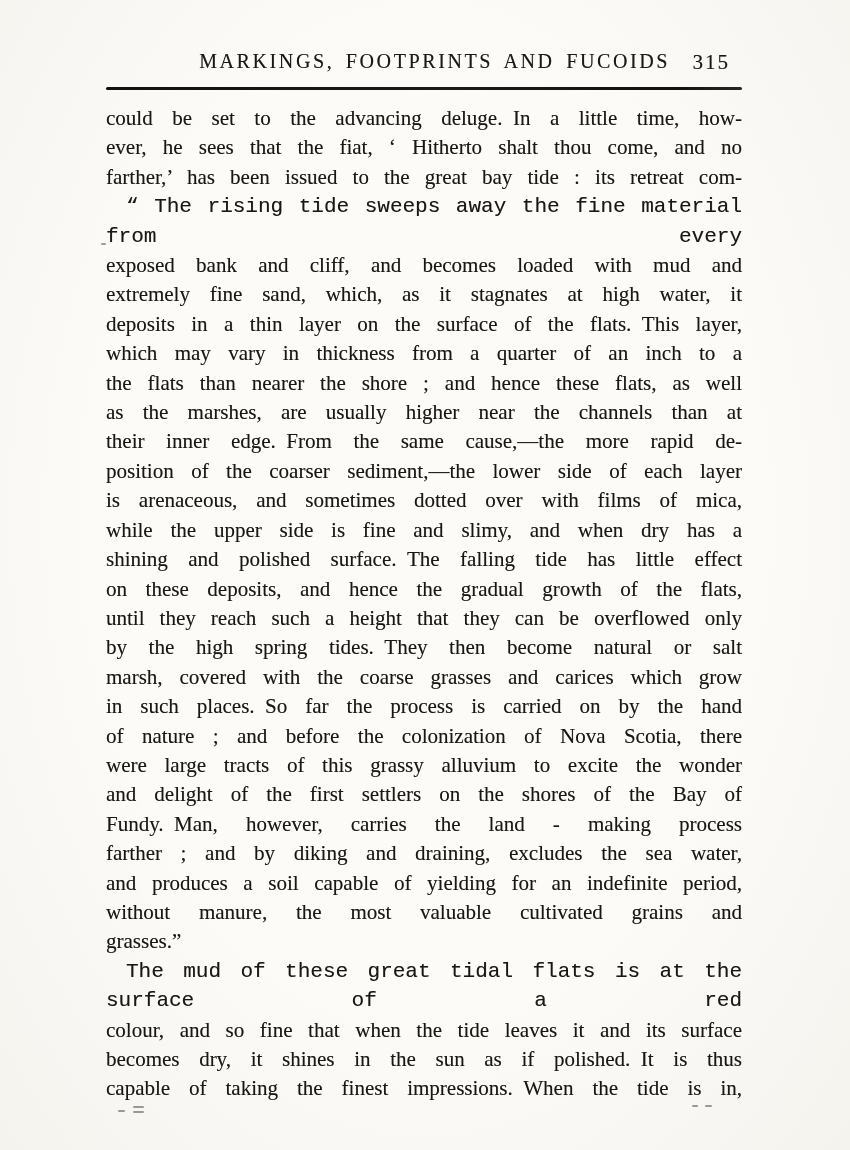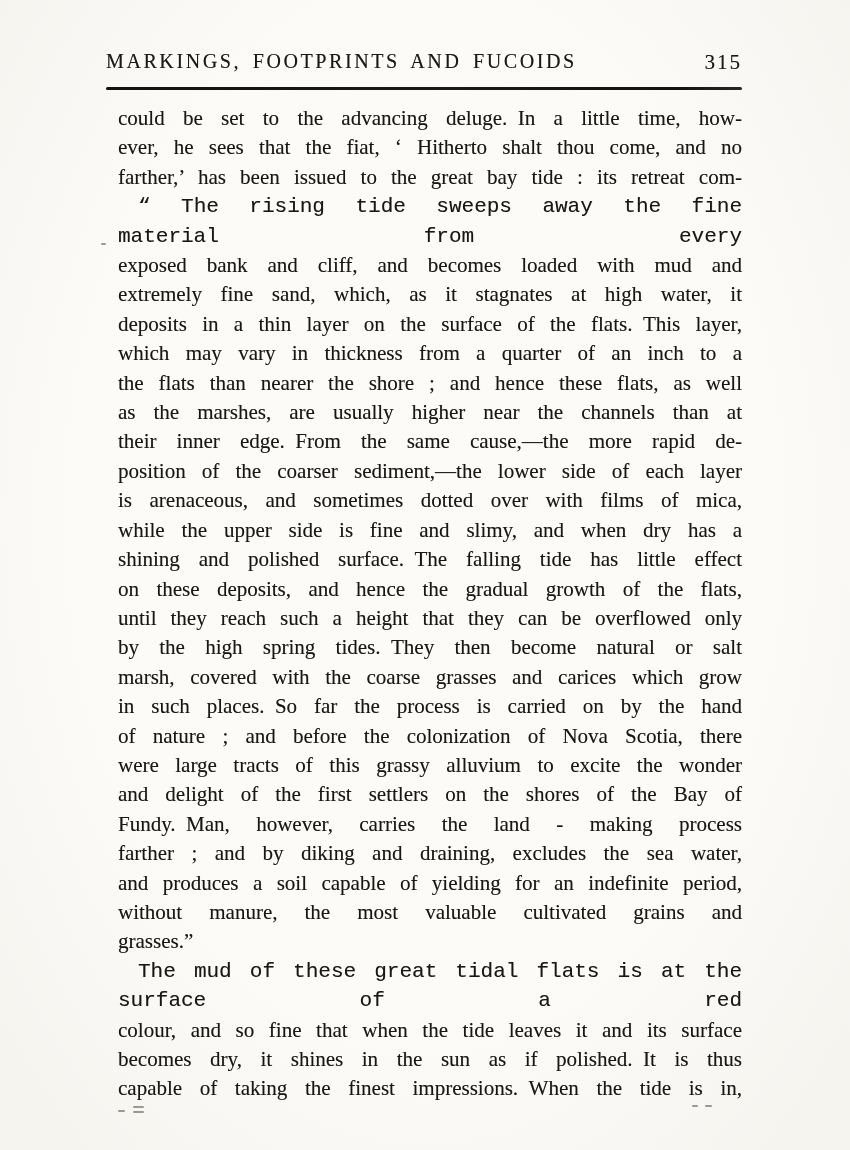--- a/index.html
+++ b/index.html
@@ -23,50 +23,49 @@
     width: 636px;
   }
   .head-row {
     position: relative;
     height: 28px;
   }
   .running-head {
     position: absolute;
     left: 0;
     right: 72px;
-    text-align: left;
+    text-align: right;
     font-size: 20px;
     letter-spacing: 2.6px;
     word-spacing: 4px;
     white-space: nowrap;
     color: #1b1916;
     text-shadow: 0.2px 0.2px 0.4px rgba(25,22,18,0.45);
   }
   .page-number {
     position: absolute;
-    right: 0;
+    right: 12px;
     top: 0;
     font-size: 21px;
     letter-spacing: 2px;
     color: #1b1916;
     text-shadow: 0.2px 0.2px 0.4px rgba(25,22,18,0.45);
   }
   .rule {
     margin-top: 9px;
     height: 3px;
     background: linear-gradient(to right, #14110e 0%, #1d1a16 55%, #14110e 90%, #2a2723 100%);
     border-radius: 2px;
   }
   .page-text {
     margin-top: 14px;
     font-size: 21px;
     line-height: 29.4px;
     word-spacing: 1.5px;
     text-shadow: 0.2px 0.2px 0.35px rgba(25,22,18,0.38);
-    margin-left: 12px;
   }
   .para { margin: 0; }
   .line {
     text-align: justify;
     text-align-last: justify;
     -moz-text-align-last: justify;
   }
   .line.endline {
     text-align-last: left;
     -moz-text-align-last: left;

